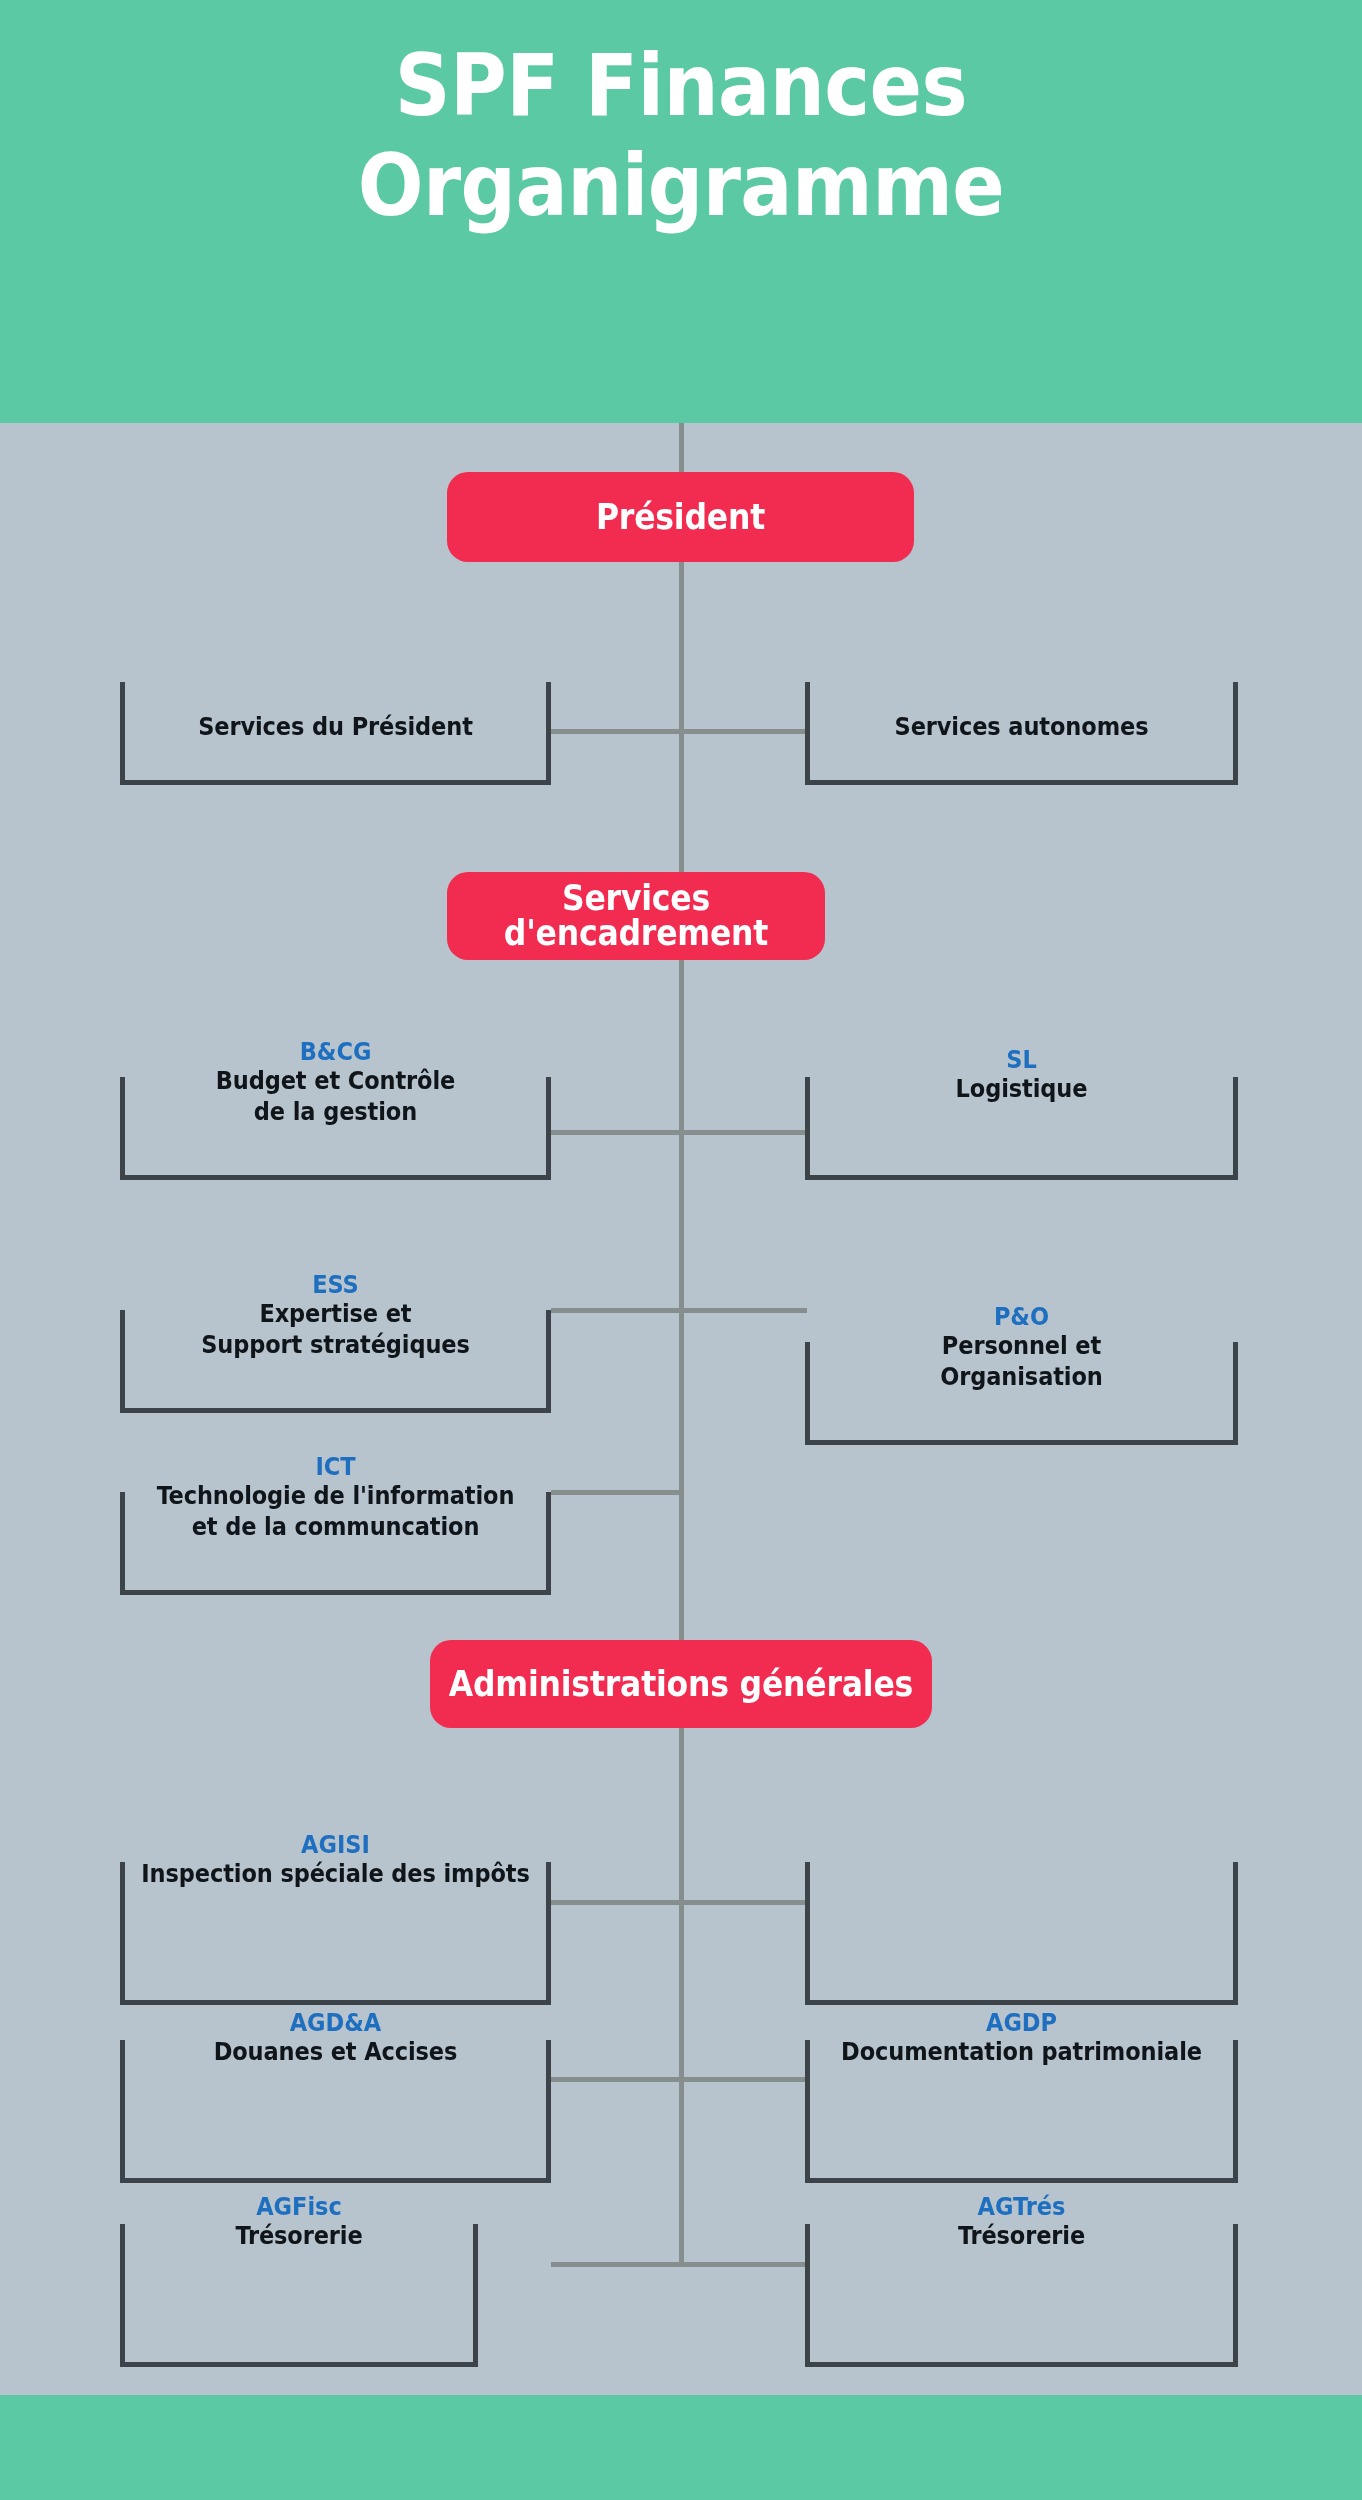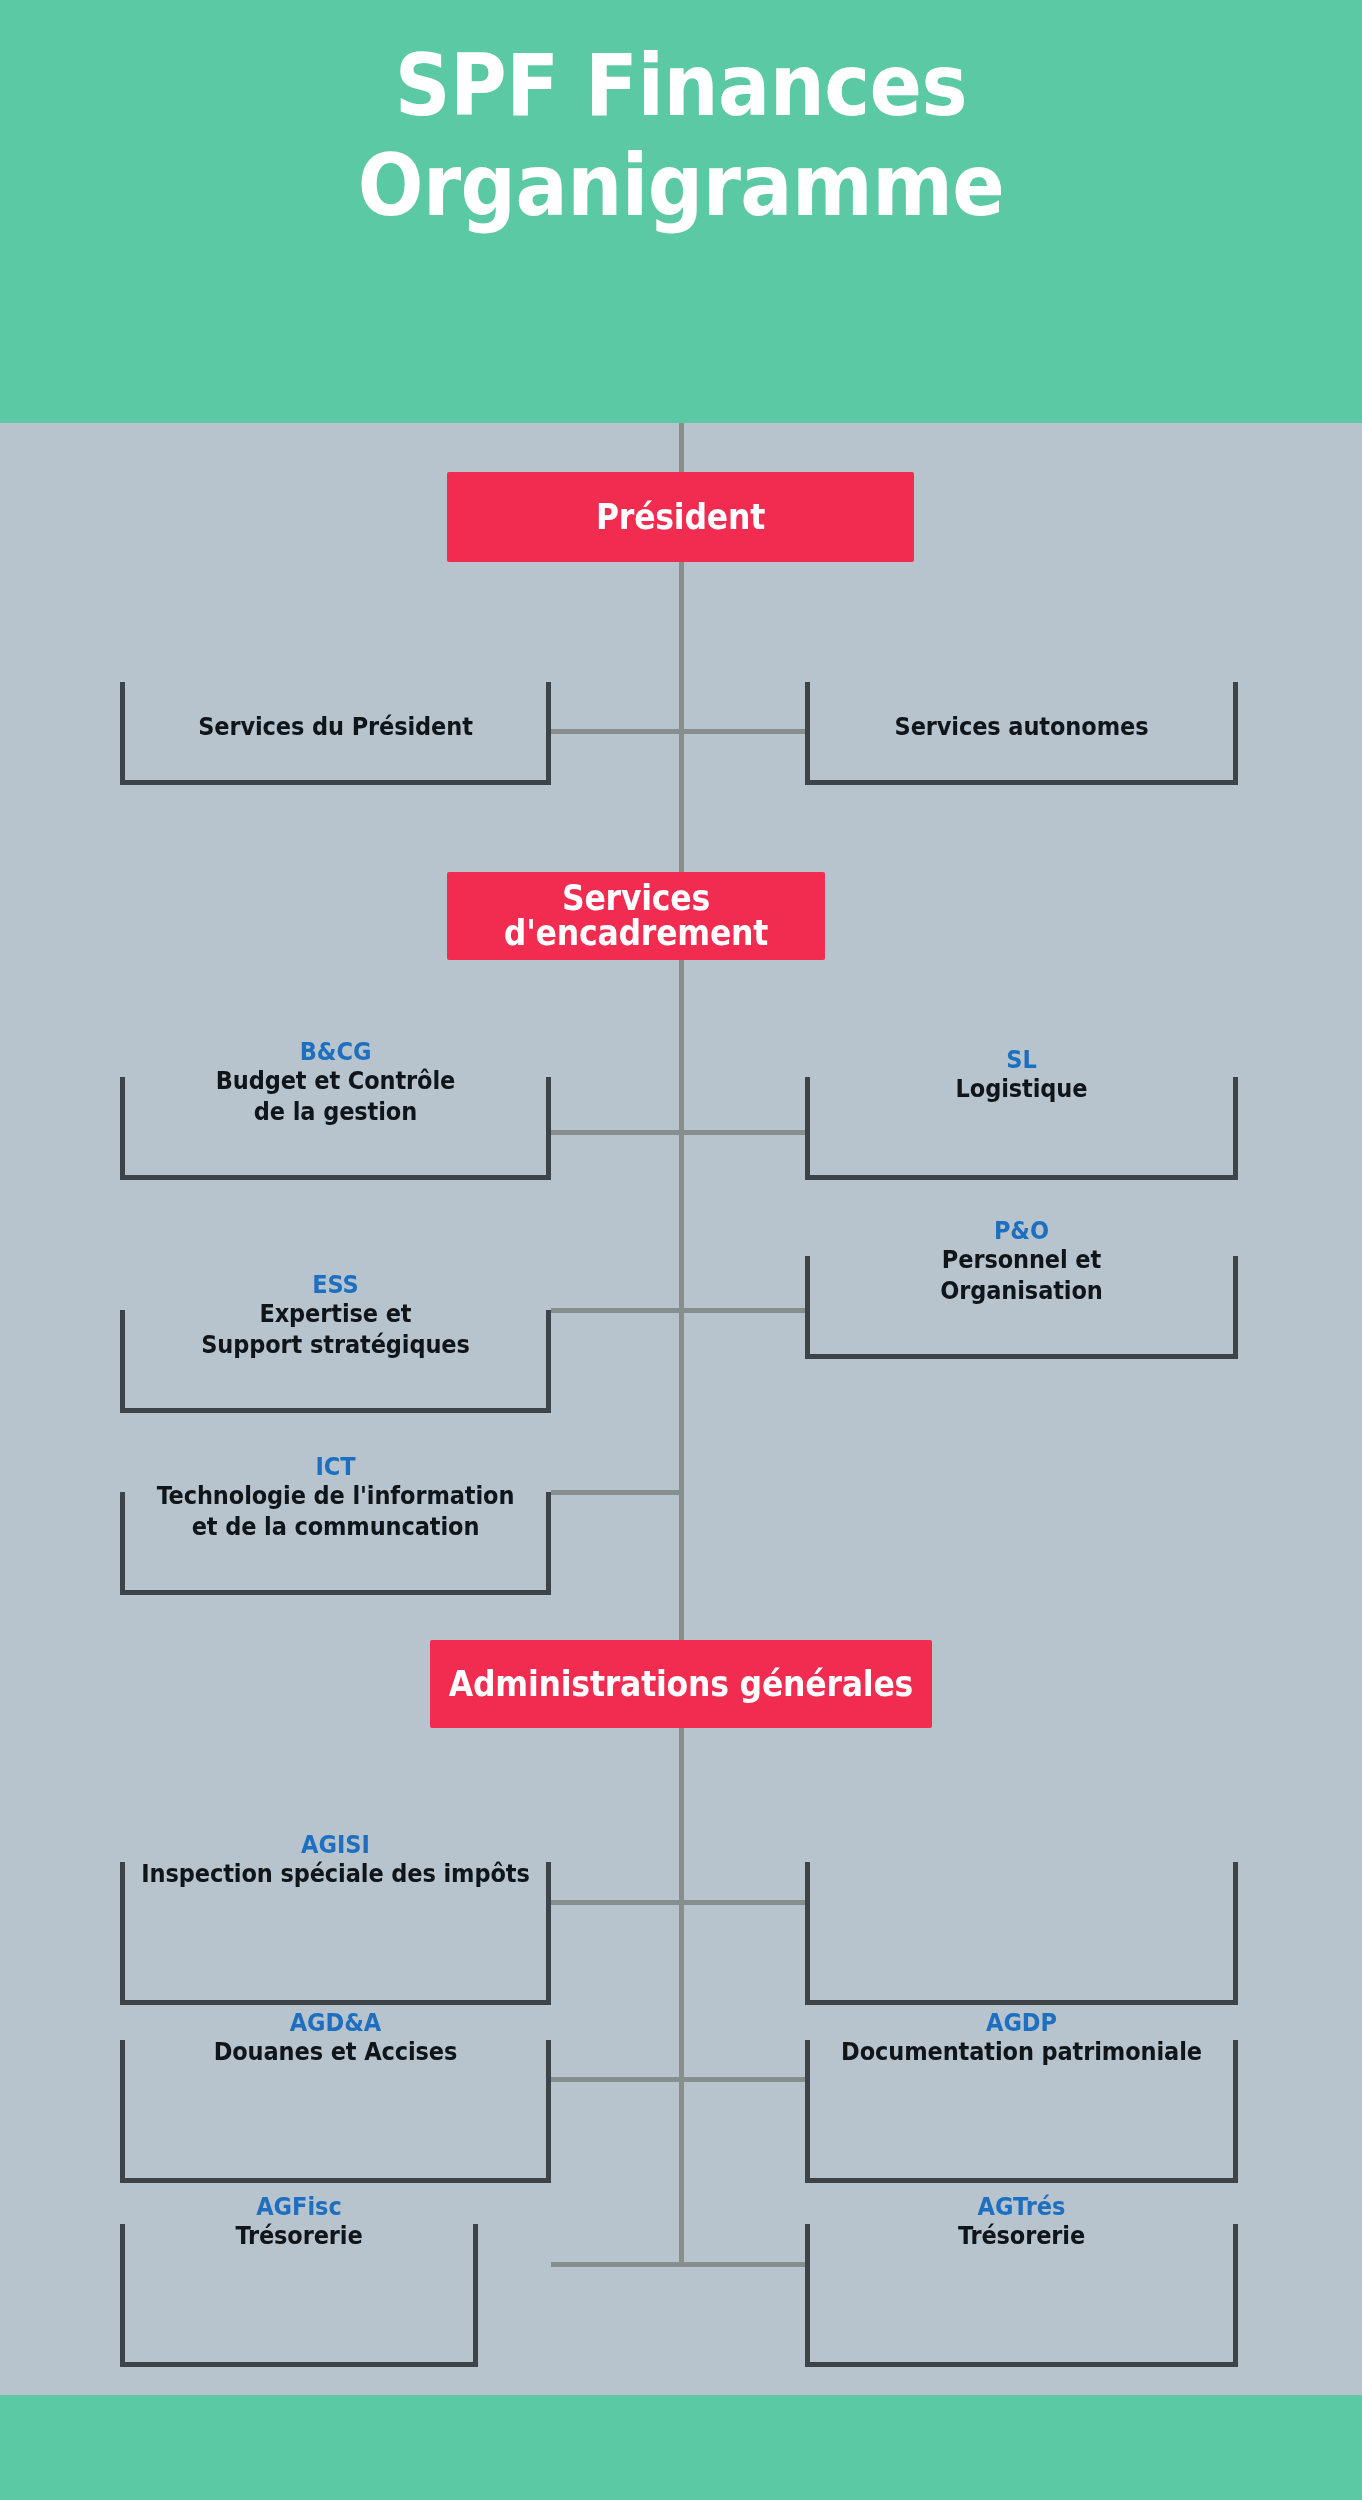--- a/index.html
+++ b/index.html
@@ -48,21 +48,21 @@
     position:absolute;
     left:679px;
     width:5px;
     background:#868F8E;
   }
 
   
   .pill{
     position:absolute;
     background:#F22B50;
-    border-radius:2px;
+    border-radius:21px;
     color:#FFFFFF;
     display:flex;
     align-items:center;
     justify-content:center;
     font-size:35px;
     font-weight:bold;
     line-height:1;
     text-align:center;
     letter-spacing:-0.2px;
     z-index:4;
@@ -181,21 +181,21 @@
 
   <div class="unit" style="left:120px; top:1248px; width:431px; height:165px;">
     <div class="ubox" style="top:62px; height:103px;"></div>
     <div class="utext" style="top:22px;">
       <span class="acronym">ESS</span>
       <span class="desc">Expertise et
 Support stratégiques</span>
     </div>
   </div>
 
-  <div class="unit" style="left:805px; top:1194px; width:433px; height:165px;">
+  <div class="unit" style="left:805px; top:1280px; width:433px; height:165px;">
     <div class="ubox" style="top:62px; height:103px;"></div>
     <div class="utext" style="top:22px;">
       <span class="acronym">P&amp;O</span>
       <span class="desc">Personnel et
 Organisation</span>
     </div>
   </div>
 
   <div class="hconn" style="left:551px; top:1490px; width:132px;"></div>
 

